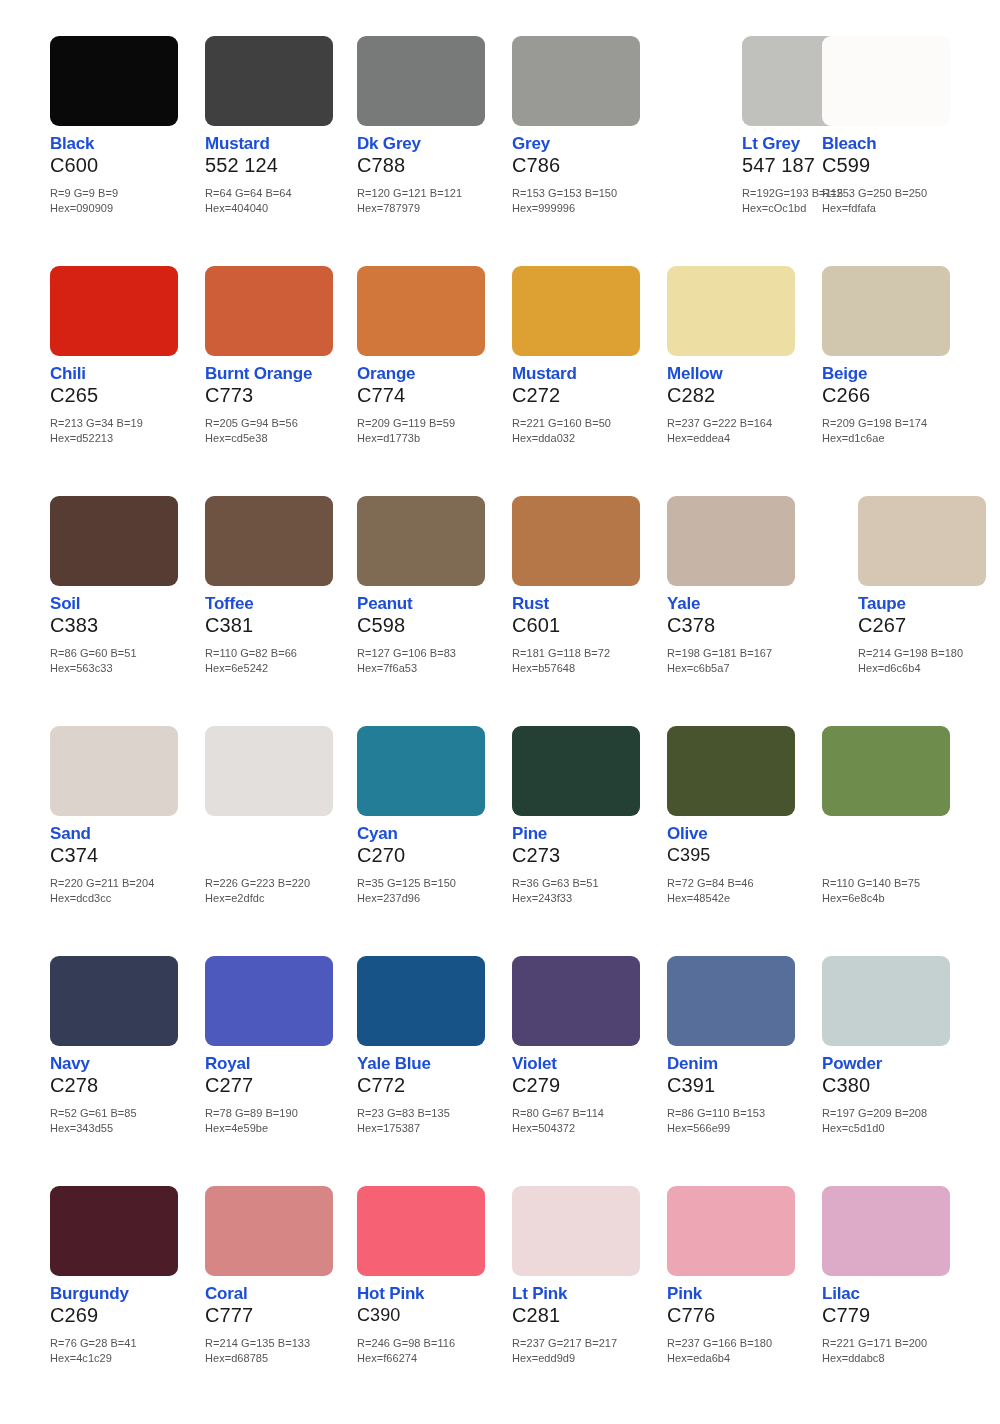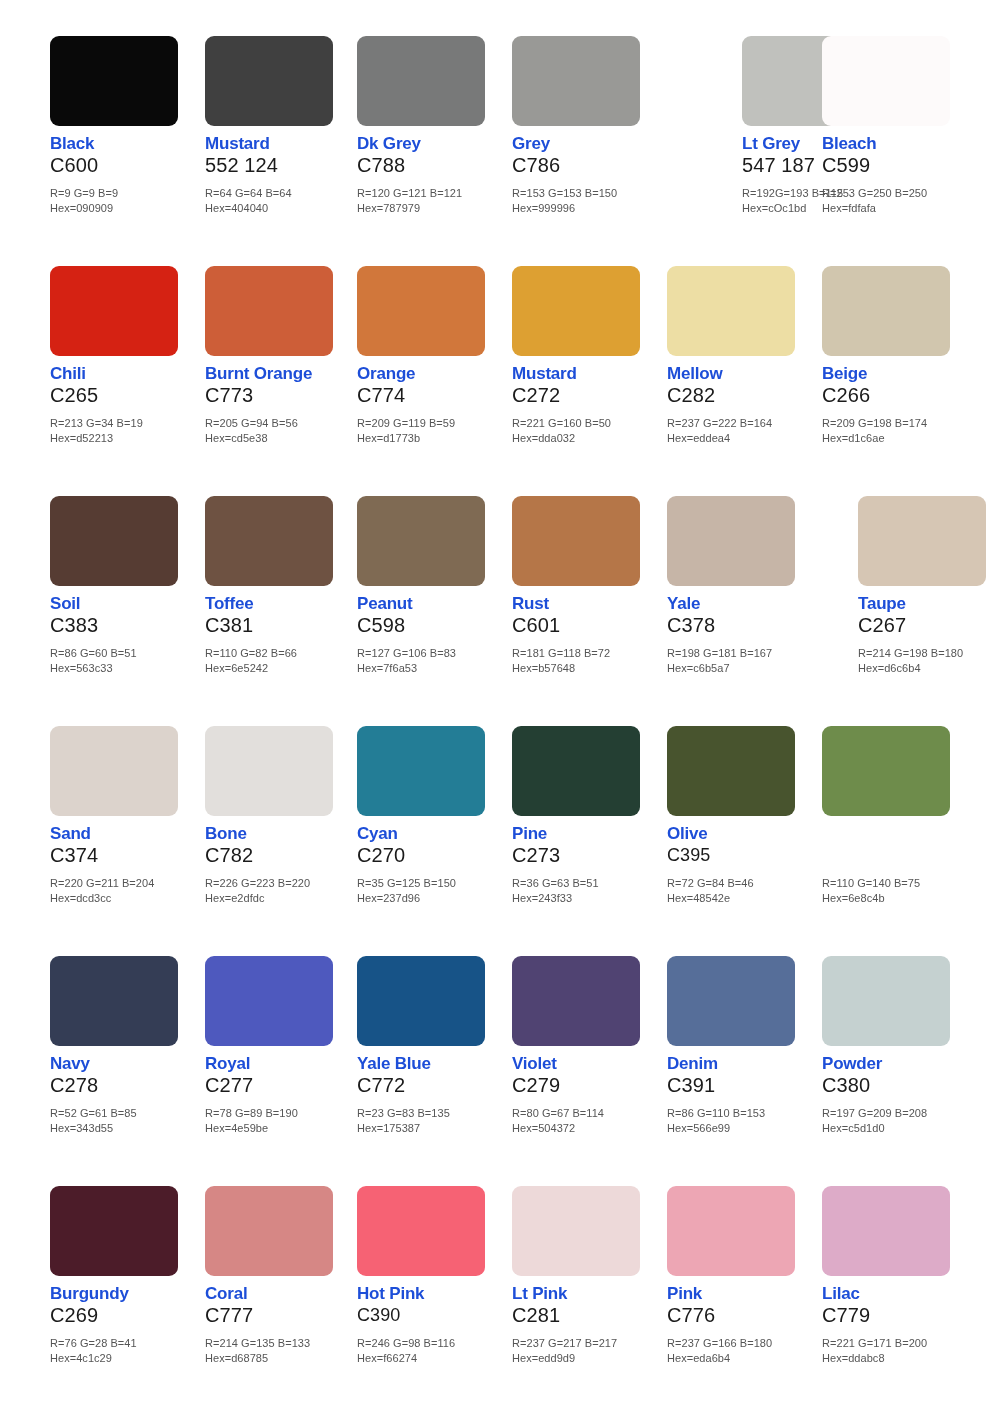--- a/index.html
+++ b/index.html
@@ -268,24 +268,20 @@
         <div class="swatch" title="Sand" style="background: rgb(220, 211, 204);"></div>
         <div class="meta">
           <div class="c-name">Sand</div>
           <div class="c-code">C374</div>
         </div>
         <div class="rgb">R=220 G=211 B=204</div>
         <div class="hex">Hex=dcd3cc</div>
       </div>
       <div class="cell" style="left: 205px;">
         <div class="swatch" title="Bone" style="background: rgb(226, 223, 220);"></div>
-        <div class="meta">
-          <div class="c-name">Bone</div>
-          <div class="c-code">C782</div>
-        </div>
         <div class="rgb">R=226 G=223 B=220</div>
         <div class="hex">Hex=e2dfdc</div>
       </div>
       <div class="cell" style="left: 357px;">
         <div class="swatch" title="Cyan" style="background: rgb(35, 125, 150);"></div>
         <div class="meta">
           <div class="c-name">Cyan</div>
           <div class="c-code">C270</div>
         </div>
         <div class="rgb">R=35 G=125 B=150</div>

